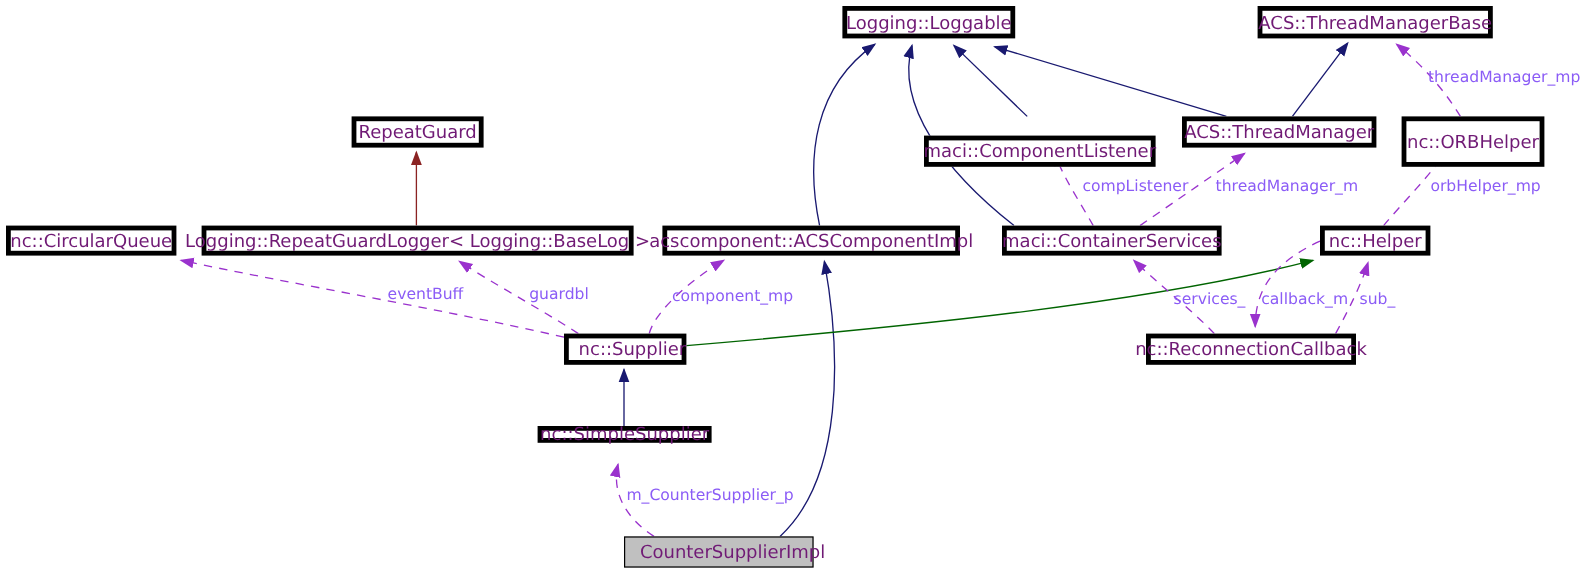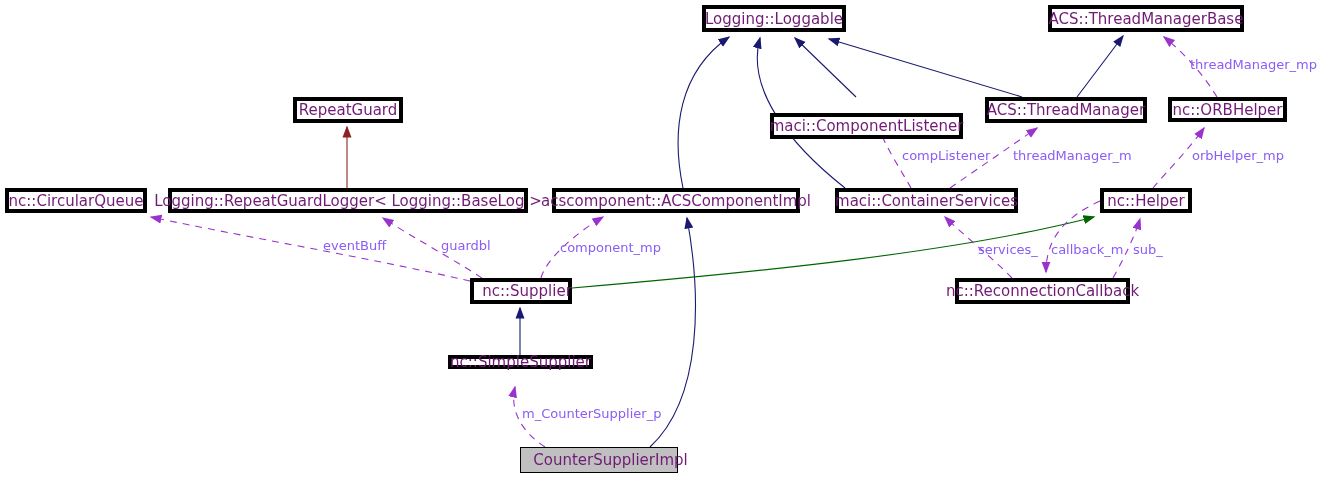--- a/index.html
+++ b/index.html
@@ -97,21 +97,21 @@
     <div class="edge-label" style="left: 1192px; top: 148px;">orbHelper_mp</div>
     <div class="edge-label" style="left: 978px; top: 242px;">services_</div>
     <div class="edge-label" style="left: 1051px; top: 242px;">callback_m</div>
     <div class="edge-label" style="left: 1133px; top: 242px;">sub_</div>
     <div class="edge-label" style="left: 522px; top: 406px;">m_CounterSupplier_p</div>
     <div class="node" style="left: 702px; top: 5px; width: 144px; height: 27px;">Logging::Loggable</div>
     <div class="node" style="left: 1048px; top: 5px; width: 196px; height: 27px;">ACS::ThreadManagerBase</div>
     <div class="node" style="left: 293px; top: 97px; width: 110px; height: 26px;">RepeatGuard</div>
     <div class="node" style="left: 770px; top: 97px; width: 193px; height: 26px; margin-top: 16px;">maci::ComponentListener</div>
     <div class="node" style="left: 985px; top: 97px; width: 162px; height: 26px;">ACS::ThreadManager</div>
-    <div class="node" style="left: 1168px; top: 97px; width: 119px; height: 25px;">nc::ORBHelper</div>
+    <div class="node" style="left: 1168px; top: 97px; width: 119px; height: 42px;">nc::ORBHelper</div>
     <div class="node" style="left: 5px; top: 188px; width: 142px; height: 25px;">nc::CircularQueue</div>
     <div class="node" style="left: 168px; top: 188px; width: 360px; height: 25px;">Logging::RepeatGuardLogger&lt; Logging::BaseLog &gt;</div>
     <div class="node" style="left: 552px; top: 188px; width: 248px; height: 25px;">acscomponent::ACSComponentImpl</div>
     <div class="node" style="left: 835px; top: 188px; width: 183px; height: 25px;">maci::ContainerServices</div>
     <div class="node" style="left: 1100px; top: 188px; width: 92px; height: 25px;">nc::Helper</div>
     <div class="node" style="left: 470px; top: 278px; width: 102px; height: 26px; padding-left: 12px;">nc::Supplier</div>
     <div class="node" style="left: 955px; top: 278px; width: 175px; height: 26px;">nc::ReconnectionCallback</div>
     <div class="node" style="left: 448px; top: 355px; width: 145px; height: 14px;">nc::SimpleSupplier</div>
     <div class="node focus" style="left: 520px; top: 447px; width: 158px; height: 26px;">CounterSupplierImpl</div>
   </div>

